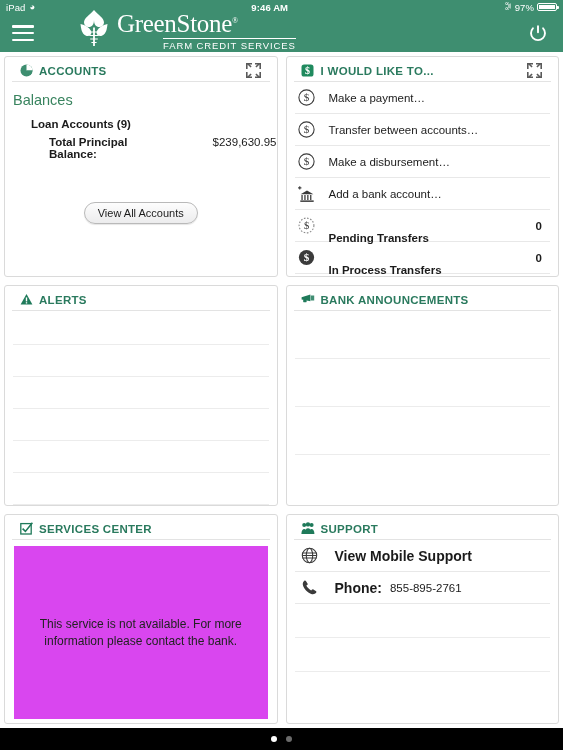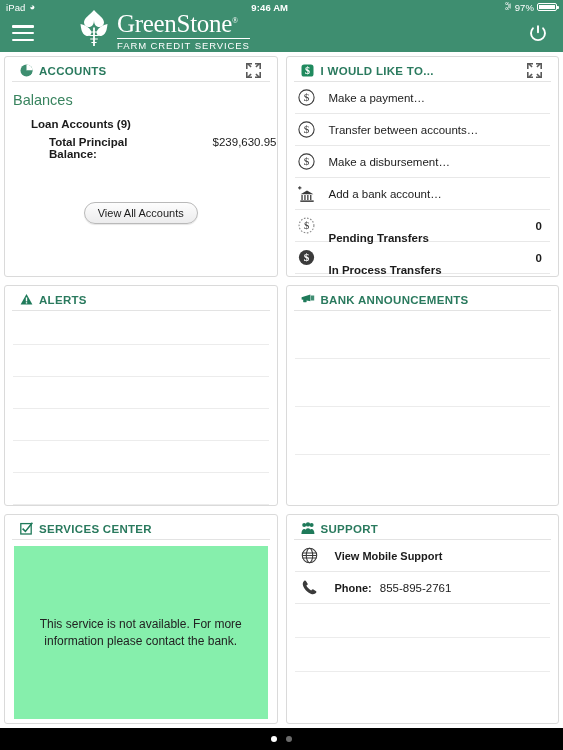--- a/index.html
+++ b/index.html
@@ -101,20 +101,21 @@
   .logo-sub {
     color: #ffffff;
     font-size: 9.5px;
     letter-spacing: 0.9px;
     border-bottom: 1.5px solid #ffffff;
     border-top: 1px solid #ffffff;
     padding: 1px 0 1px 0;
     margin-top: 1px;
     text-align: center;
     white-space: nowrap;
+    margin-left: 46px;
   }
 
   .refresh-btn {
     margin-left: auto;
     width: 26px; height: 26px;
     color: #ffffff;
     cursor: pointer;
     display: flex; align-items: center; justify-content: center;
   }
 
@@ -243,21 +244,21 @@
     padding: 8px 8px 0 10px;
     min-height: 34px;
   }
   .ann-icon { width: 16px; height: 16px; flex: 0 0 auto; margin-right: 10px; margin-top: 3px; }
   .ann-text { font-size: 11.5px; color: #1b1b1b; line-height: 14px; padding-top: 1px; }
 
   
   .approval-box {
     position: absolute;
     top: 6px; left: 9px; right: 9px; bottom: 4px;
-    background: #86efac;
+    background: #d946ef;
     display: flex;
     align-items: center;
     justify-content: center;
     text-align: center;
   }
   .approval-msg {
     font-size: 12px;
     color: #222222;
     line-height: 17px;
     max-width: 215px;
@@ -267,21 +268,21 @@
   .sup-rows { display: flex; flex-direction: column; padding: 0 8px; }
   .sup-row {
     display: flex;
     align-items: center;
     height: 32px;
     border-bottom: 1px solid #e8e8e8;
     padding-left: 4px;
     flex: 0 0 auto;
   }
   .sup-icon { width: 22px; height: 18px; flex: 0 0 auto; margin-right: 14px; display: flex; align-items:center; justify-content:center; }
-  .sup-label { font-size: 11px; font-weight: bold; color: #1b1b1b; }
+  .sup-label { font-size: 14px; font-weight: bold; color: #1b1b1b; }
   .sup-value { font-size: 11.5px; color: #1b1b1b; margin-left: 8px; }
 
   
   .bottombar {
     height: 22px;
     background: #000000;
     flex: 0 0 auto;
     display: flex;
     align-items: center;
     justify-content: center;

